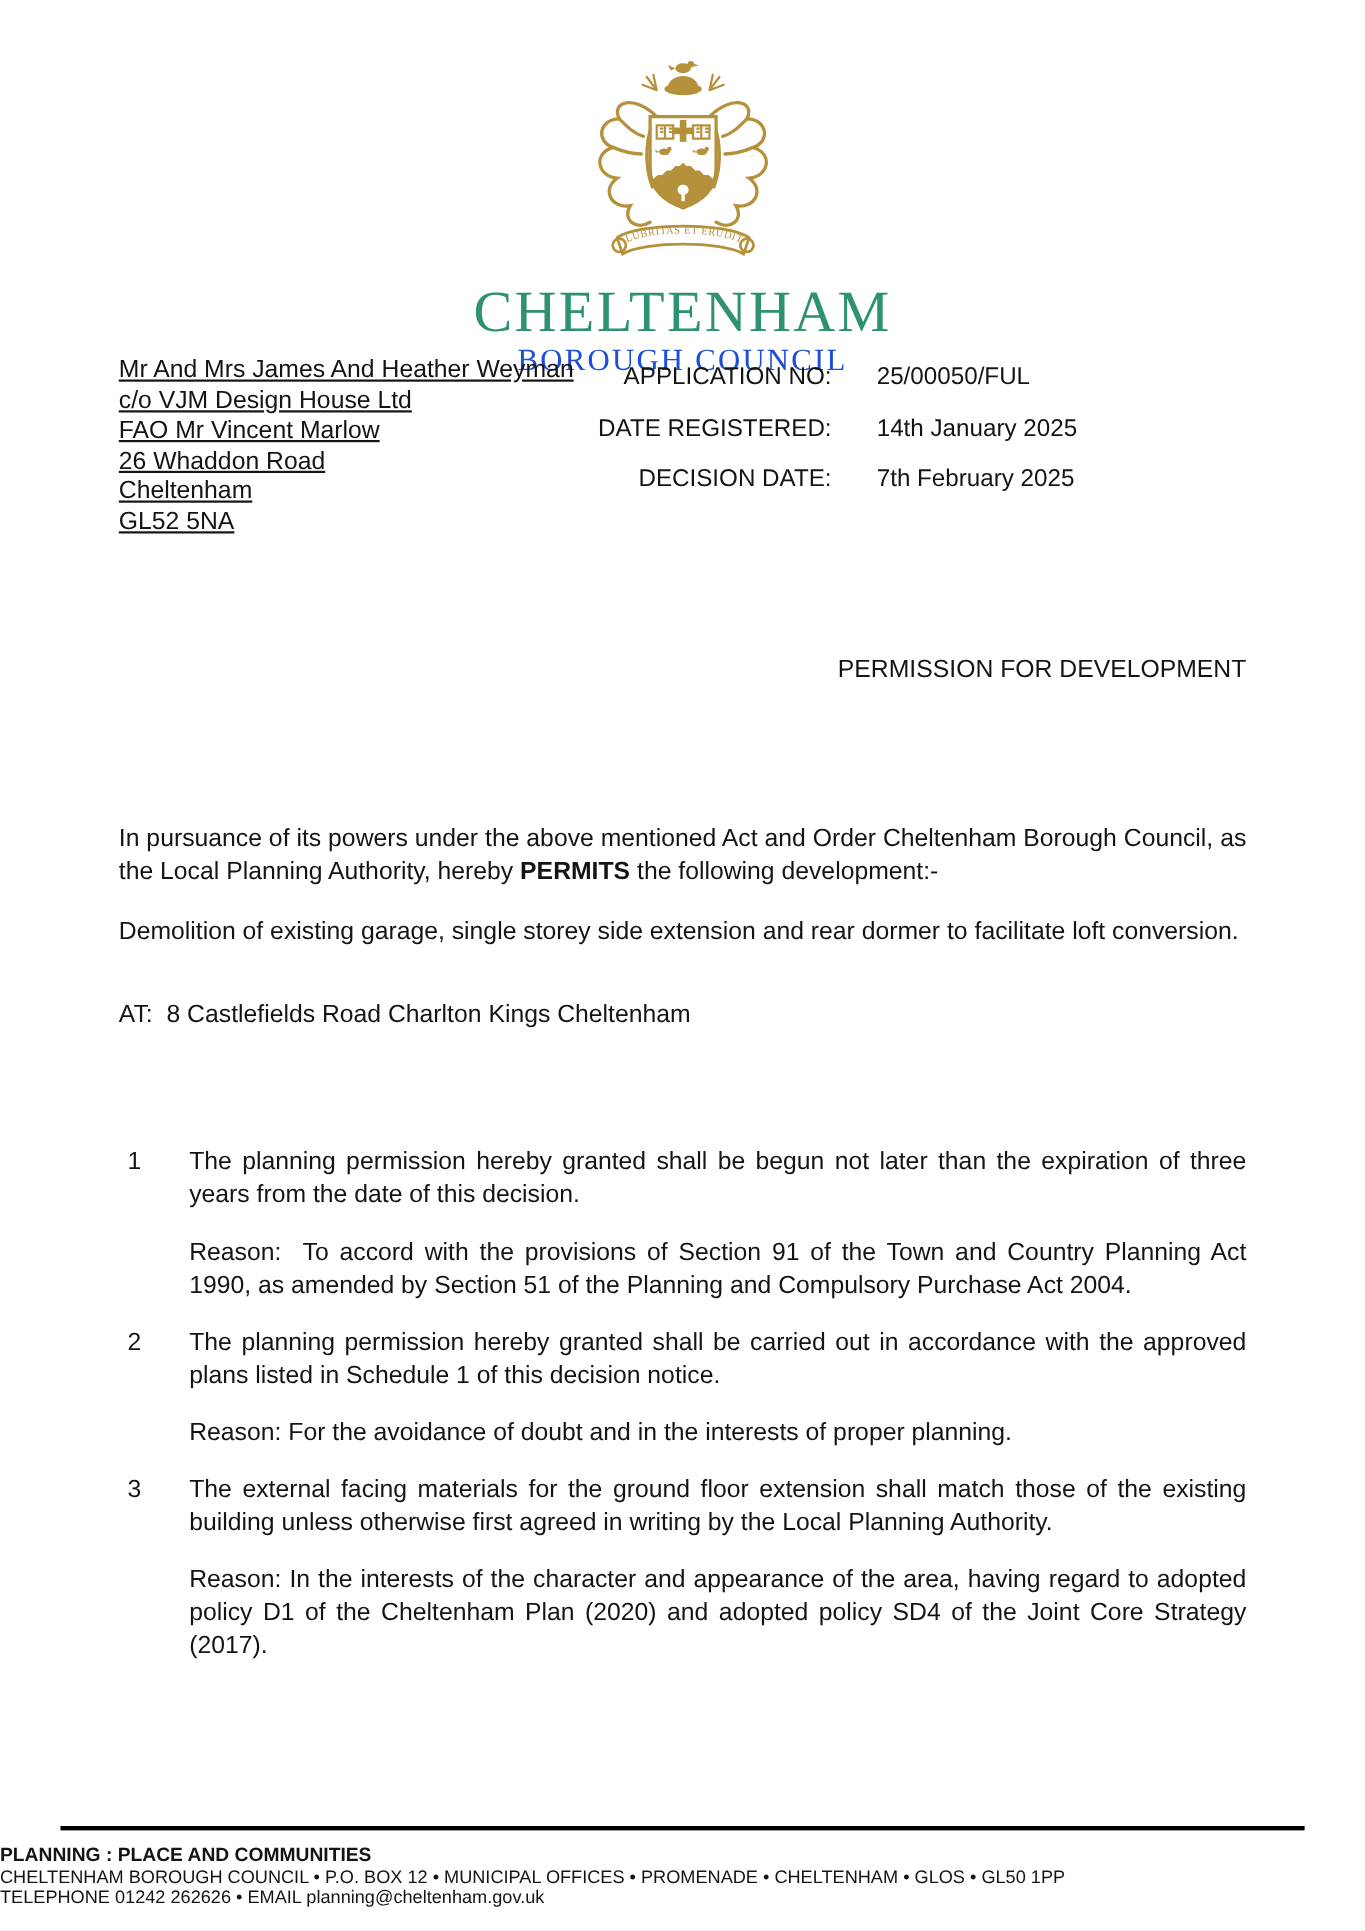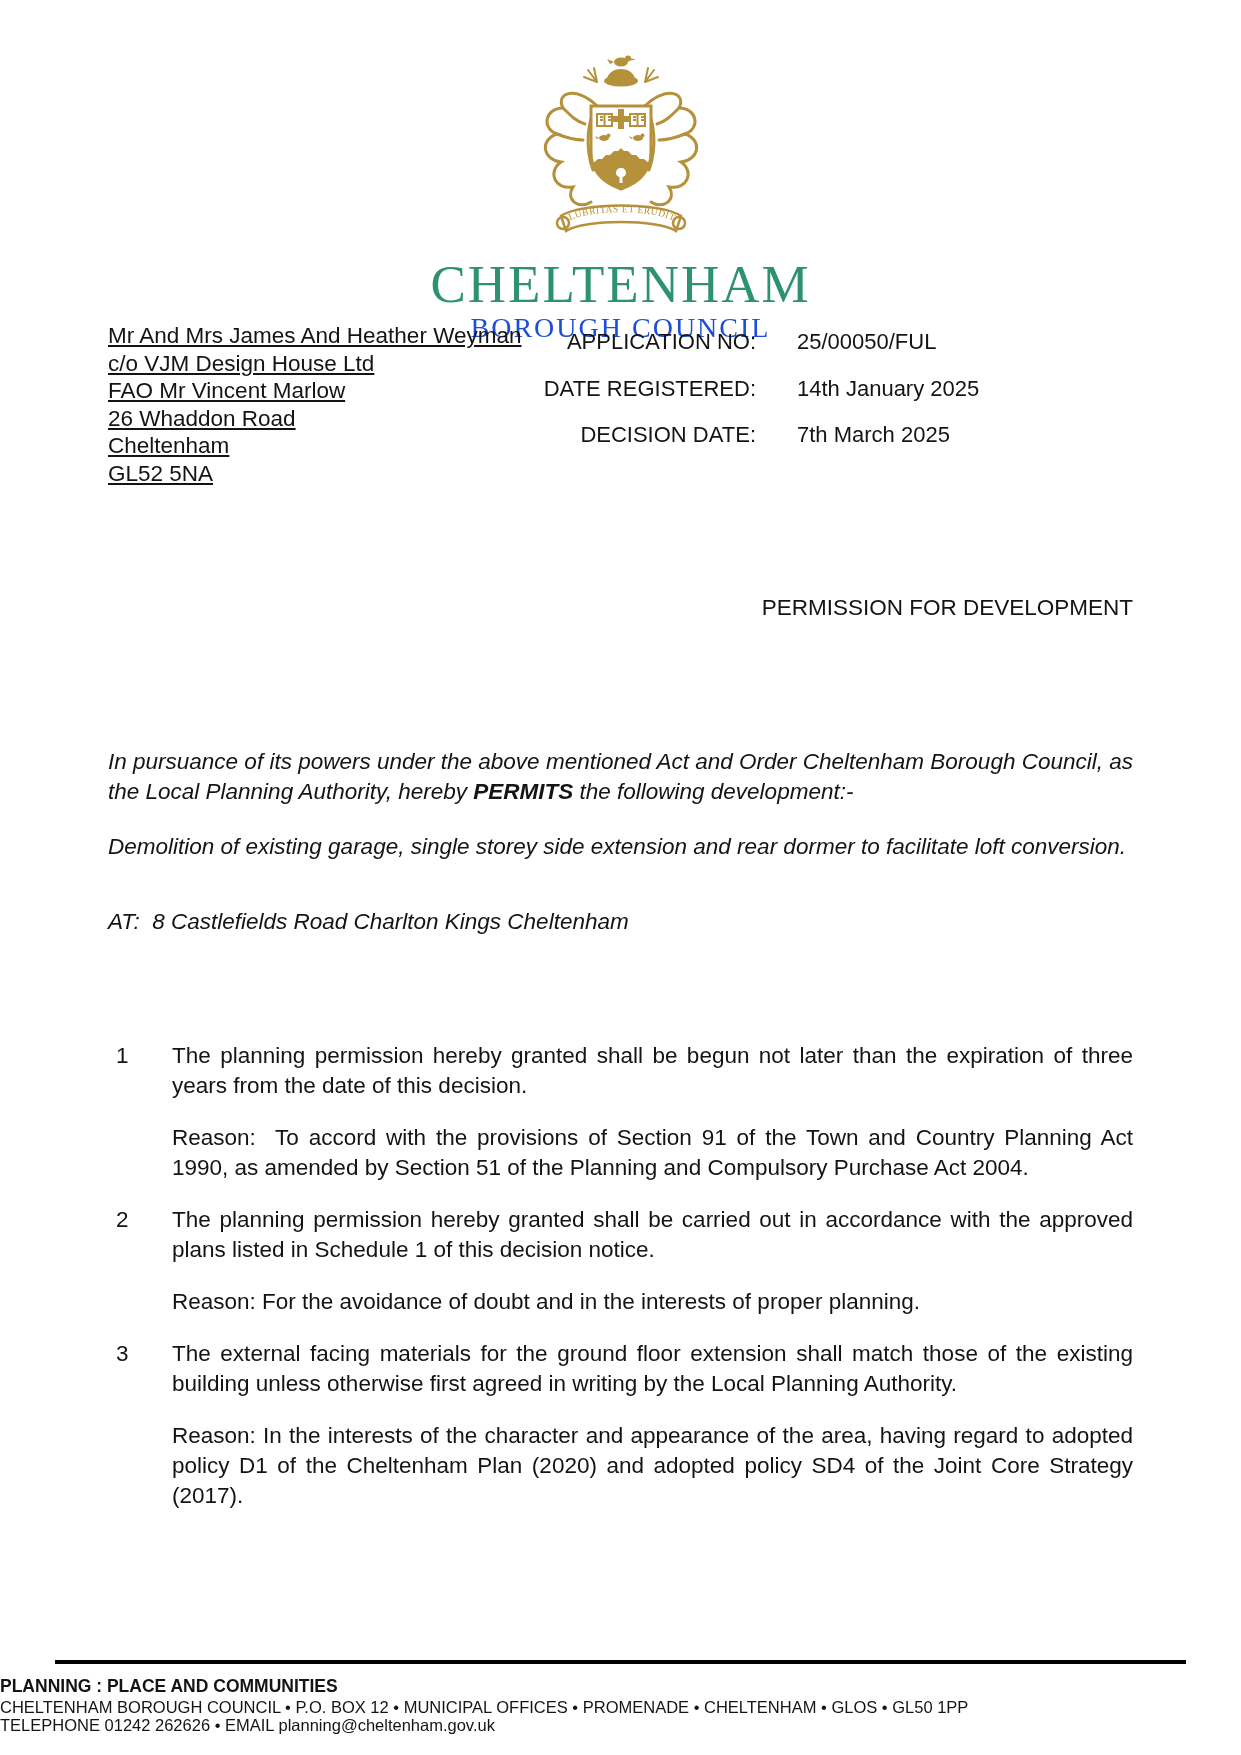--- a/index.html
+++ b/index.html
@@ -25,21 +25,21 @@
     color:#1d4ed8;margin-top:3px;
   }
   .recipient{position:absolute;top:322px;left:108px;font-size:22.5px;line-height:27.5px;text-decoration:underline;}
   .app-fields{position:absolute;top:329px;left:500px;}
   .app-row{display:flex;font-size:22px;line-height:26px;margin-bottom:20.5px;gap:23px;}
   .app-label{width:256px;text-align:right;white-space:nowrap;}
   .app-value{margin-left:18px;white-space:nowrap;}
   .centered{position:absolute;left:108px;width:1025px;text-align:right;font-size:22.5px;line-height:27.5px;}
   .title{top:594px;}
   .act-block{top:647px;}
-  .para{position:absolute;left:108px;width:1025px;font-size:22.5px;line-height:30px;text-align:justify;white-space:pre-wrap;font-style:italic;}
+  .para{position:absolute;left:108px;width:1025px;font-size:22.5px;line-height:30px;text-align:justify;white-space:pre-wrap;}
   .p-pursuance{top:747px;}
   .p-development{top:832px;}
   .p-at{top:907px;text-align:left;}
   .p-accordance{top:961px;text-align:left;}
   .bold{font-weight:bold;}
   .conditions{position:absolute;top:1041px;left:108px;width:1025px;font-size:22.5px;line-height:30px;}
   .cond{display:flex;margin-bottom:22px;}
   .cond-num{width:64px;flex:0 0 64px;padding-left:8px;box-sizing:border-box;}
   .cond-text{flex:1;text-align:justify;white-space:pre-wrap;}
   .cond-reason{margin:0 0 22px 64px;text-align:justify;white-space:pre-wrap;}
@@ -139,21 +139,21 @@
     <div class="app-row">
       <div class="app-label">APPLICATION NO:</div>
       <div class="app-value">25/00050/FUL</div>
     </div>
     <div class="app-row">
       <div class="app-label">DATE REGISTERED:</div>
       <div class="app-value">14th January 2025</div>
     </div>
     <div class="app-row">
       <div class="app-label">DECISION DATE:</div>
-      <div class="app-value">7th March 2025</div>
+      <div class="app-value">7th February 2025</div>
     </div>
   </div>
 
   <div class="centered title">PERMISSION FOR DEVELOPMENT</div>
 
   <div class="para p-pursuance"><span>In pursuance of its powers under the above mentioned Act and Order Cheltenham Borough Council, as the Local Planning Authority, hereby </span><span class="bold">PERMITS</span><span> the following development:-</span></div>
 
   <div class="para p-development">Demolition of existing garage, single storey side extension and rear dormer to facilitate loft conversion.</div>
 
   <div class="para p-at">AT:  8 Castlefields Road Charlton Kings Cheltenham</div>

